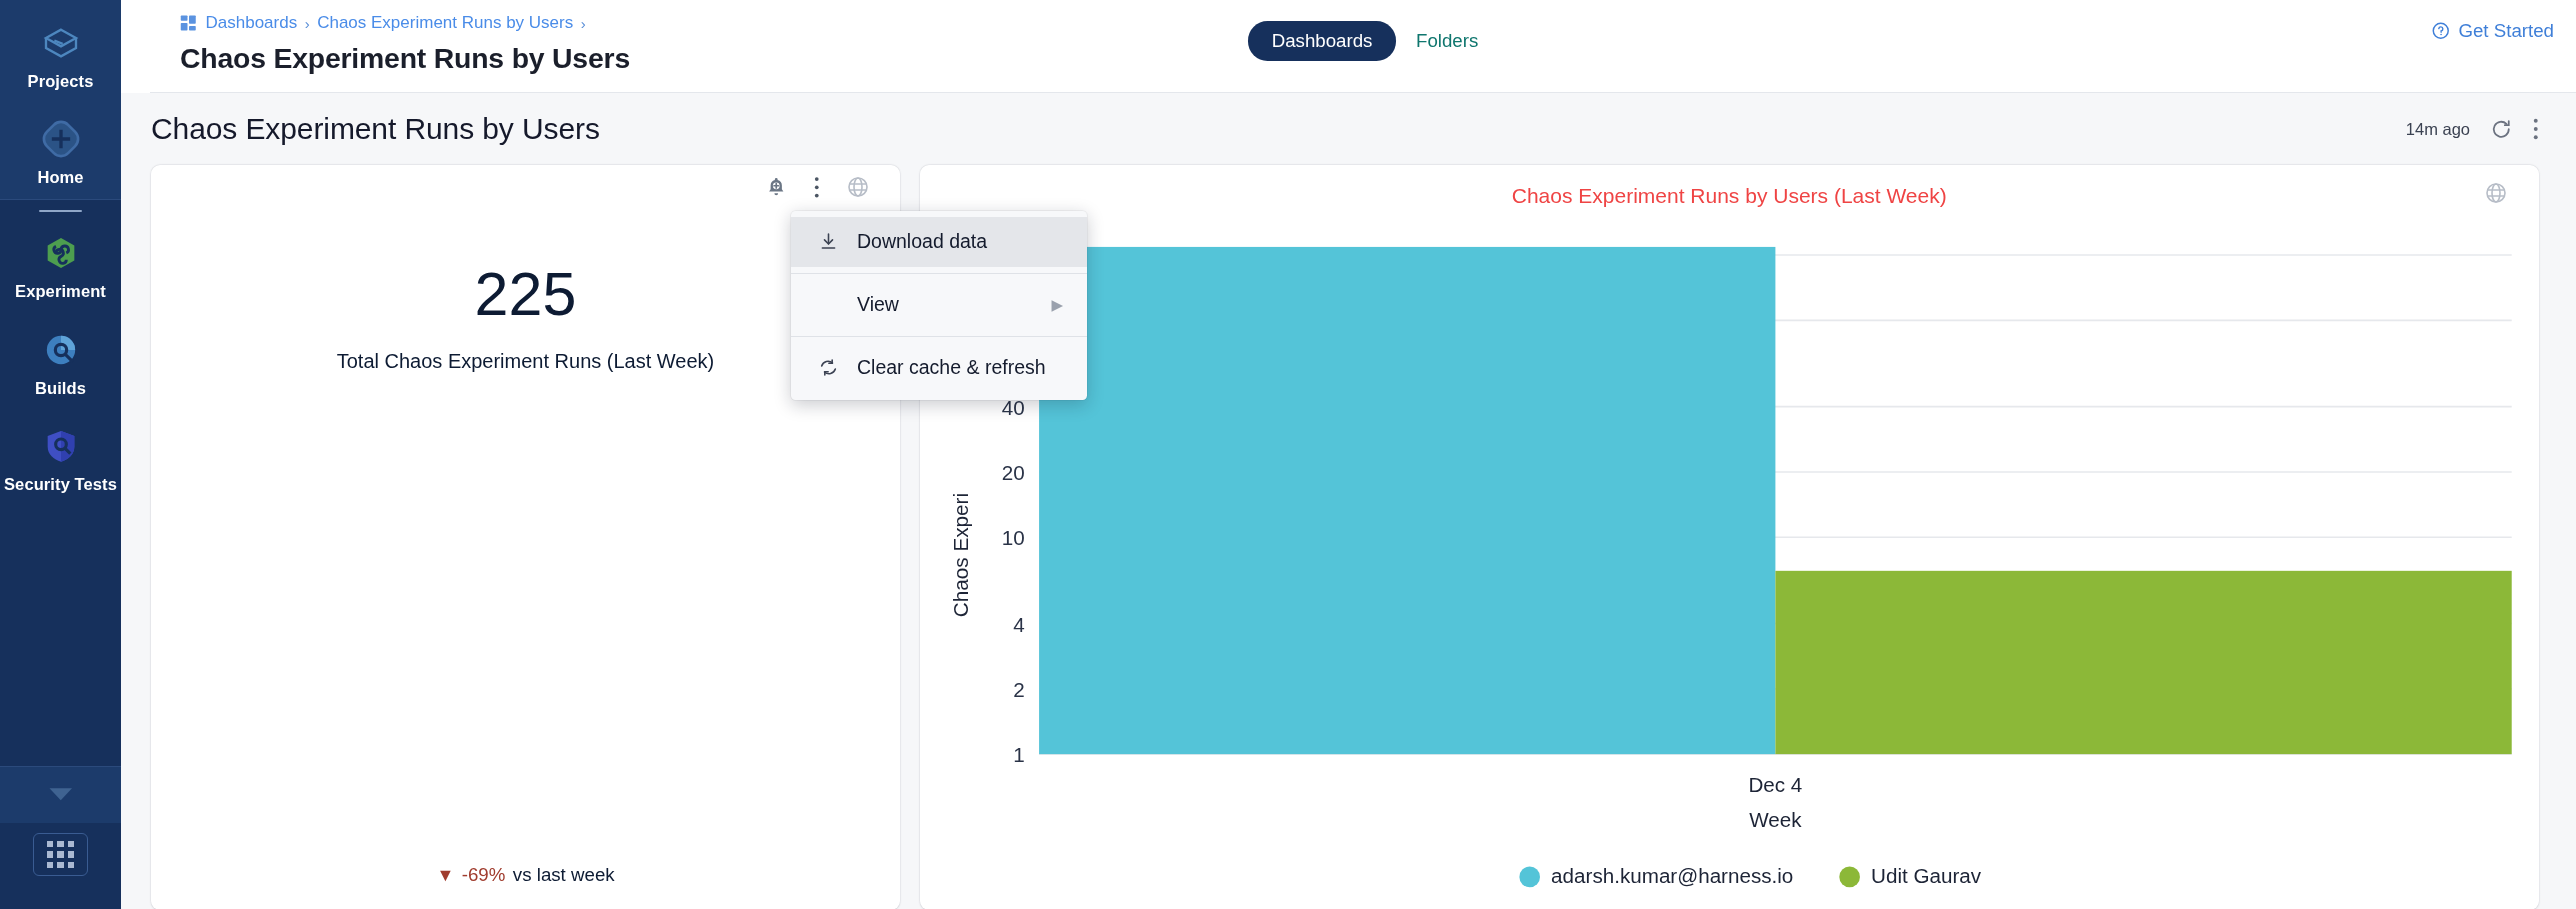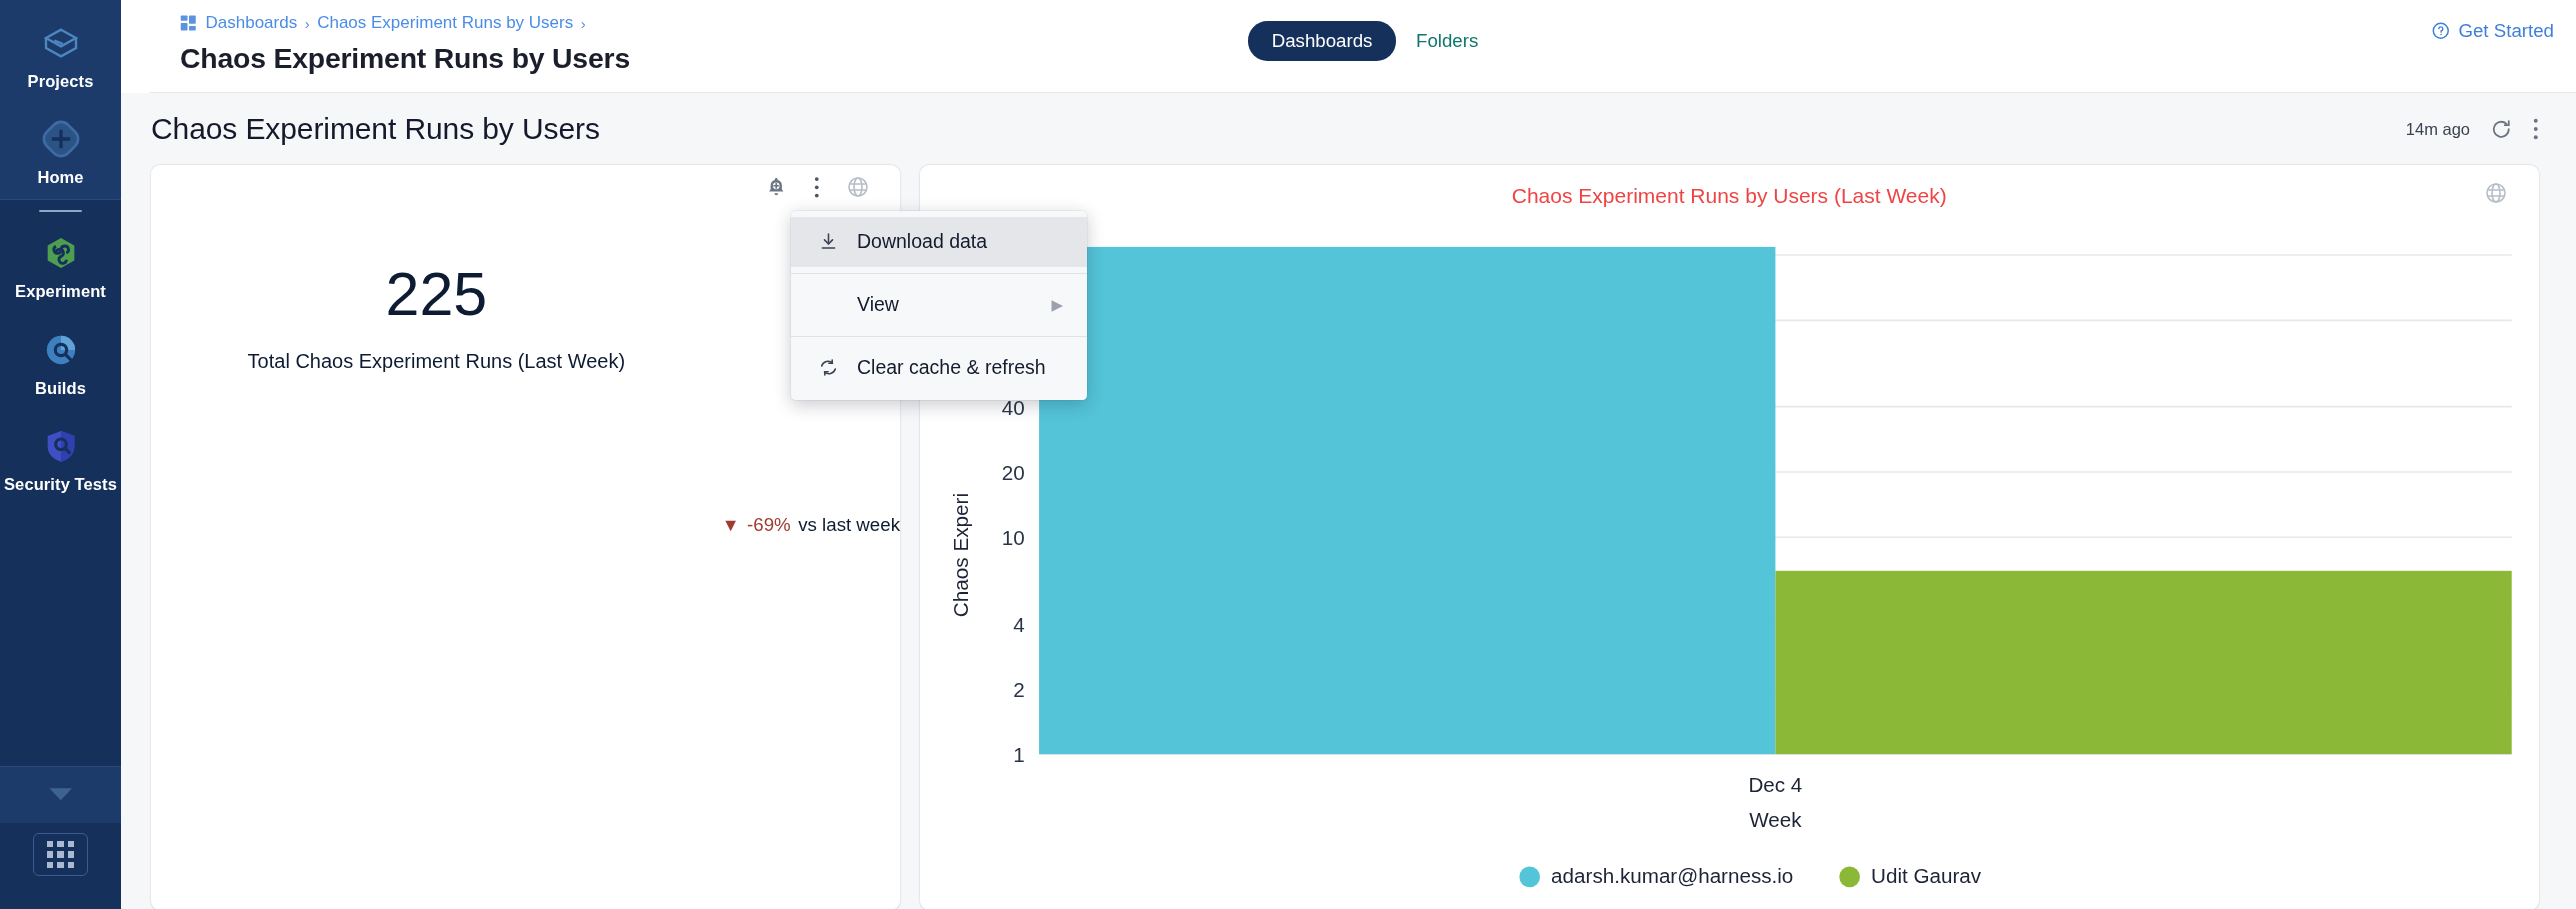--- a/index.html
+++ b/index.html
@@ -98,21 +98,21 @@
   .content {
     flex: 1; background: #f6f7f9; padding: 0 37px 0 30px;
     display: flex; gap: 19.5px; align-items: stretch; position: relative;
     padding-bottom: 0;
   }
   .card {
     background: #ffffff; border-radius: 9px;
     box-shadow: 0 0.7px 2.2px rgba(18,28,45,.12), 0 0 0 0.7px rgba(18,28,45,.04);
     position: relative; overflow: visible;
   }
-  .card-kpi { width: 749px; min-width: 749px; display: flex; flex-direction: row; }
+  .card-kpi { width: 749px; min-width: 749px; display: flex; flex-direction: column; }
   .card-chart { flex: 1; display: flex; flex-direction: column; min-width: 0; }
 
   .card-tools {
     position: absolute; top: 10.5px; right: 30px;
     display: flex; align-items: center; gap: 25.5px; z-index: 3;
   }
   .card-tools-chart { position:absolute; top: 16.5px; right: 31px; z-index: 3; }
 
   .kpi-body {
     flex: 1; display: flex; flex-direction: column; align-items: center;

